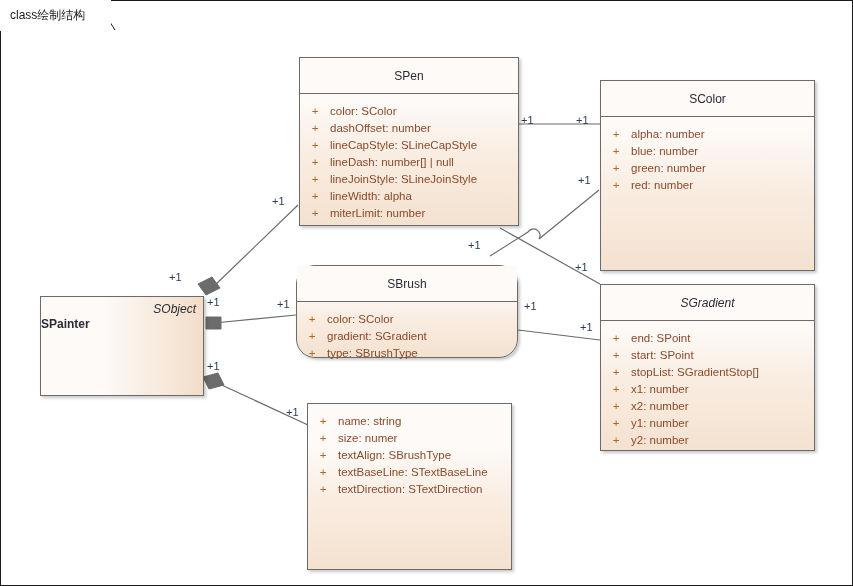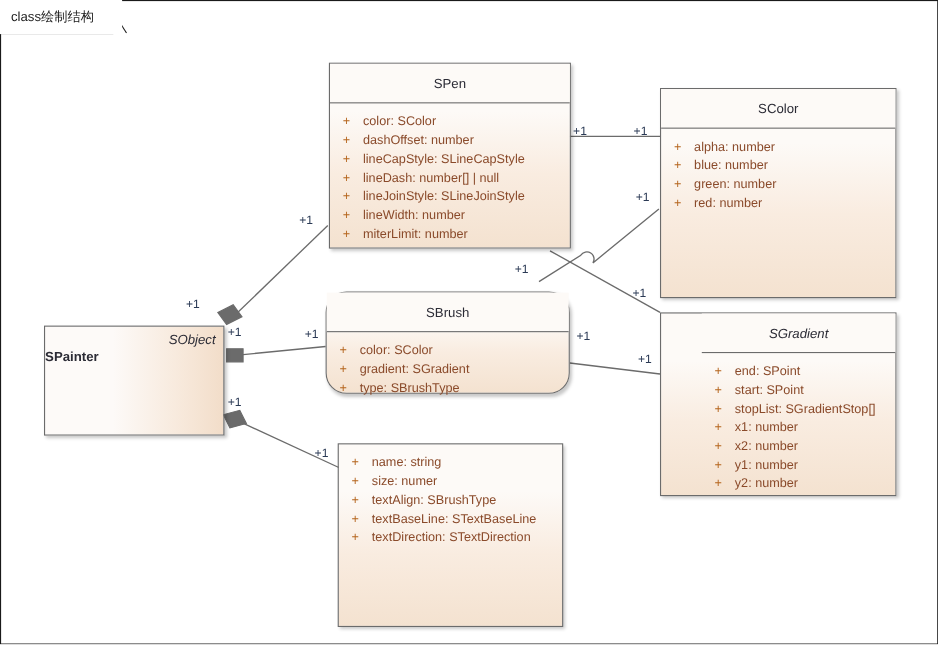--- a/index.html
+++ b/index.html
@@ -203,21 +203,21 @@
       <div class="attr-row">
         <span class="attr-vis">+</span>
         <span class="attr-text">lineDash: number[] | null</span>
       </div>
       <div class="attr-row">
         <span class="attr-vis">+</span>
         <span class="attr-text">lineJoinStyle: SLineJoinStyle</span>
       </div>
       <div class="attr-row">
         <span class="attr-vis">+</span>
-        <span class="attr-text">lineWidth: number</span>
+        <span class="attr-text">lineWidth: alpha</span>
       </div>
       <div class="attr-row">
         <span class="attr-vis">+</span>
         <span class="attr-text">miterLimit: number</span>
       </div>
     </div>
   </div>
 
   <div class="uml-class" id="class-scolor" style="left:600px; top:57px; width:215px; height:191px;margin-top:23px;">
     <div class="uml-header">SColor</div>
@@ -252,21 +252,21 @@
         <span class="attr-vis">+</span>
         <span class="attr-text">gradient: SGradient</span>
       </div>
       <div class="attr-row">
         <span class="attr-vis">+</span>
         <span class="attr-text">type: SBrushType</span>
       </div>
     </div>
   </div>
 
-  <div class="uml-class" id="class-sgradient" style="left:600px; top:284px; width:215px; height:167px;padding-left:37px;">
+  <div class="uml-class" id="class-sgradient" style="left:600px; top:284px; width:215px; height:167px;">
     <div class="uml-header italic">SGradient</div>
     <div class="uml-body">
       <div class="attr-row">
         <span class="attr-vis">+</span>
         <span class="attr-text">end: SPoint</span>
       </div>
       <div class="attr-row">
         <span class="attr-vis">+</span>
         <span class="attr-text">start: SPoint</span>
       </div>

